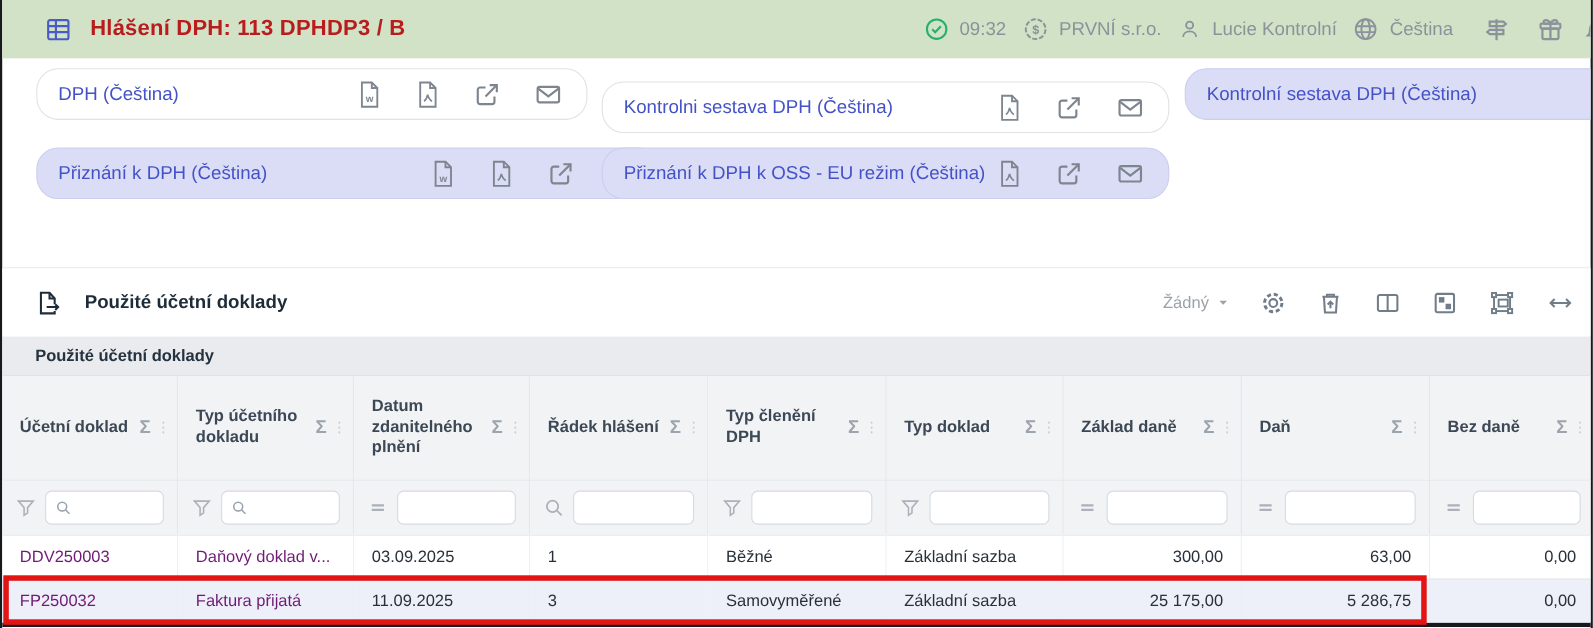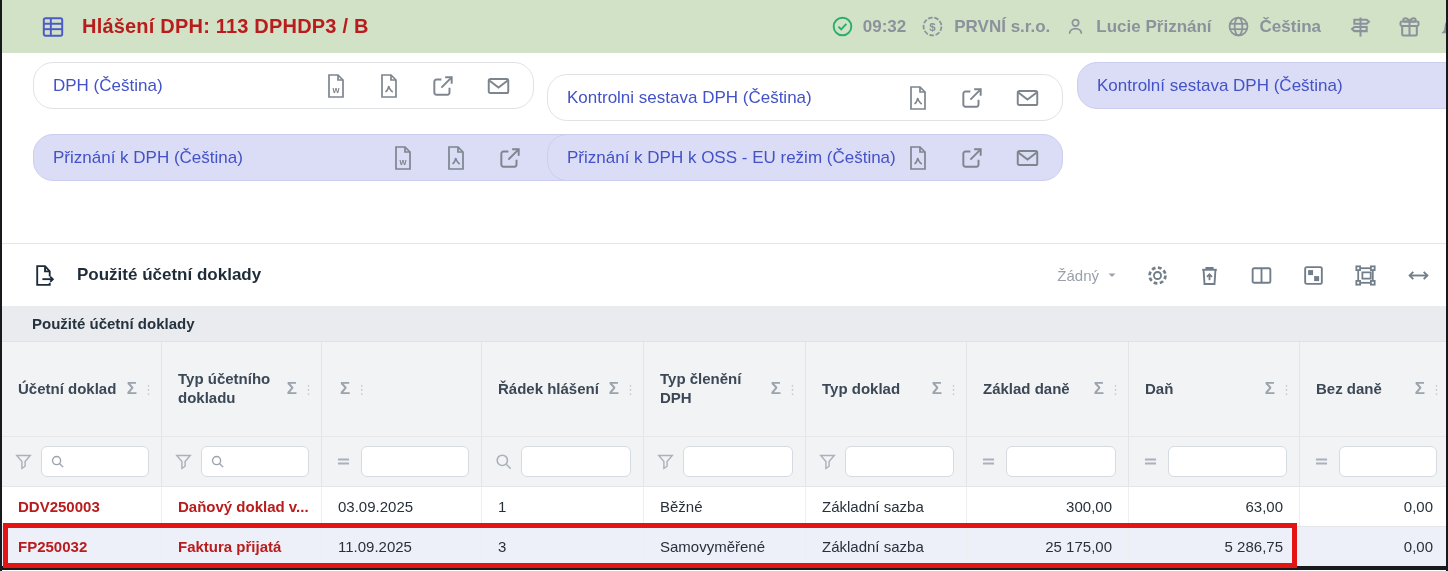--- a/index.html
+++ b/index.html
@@ -10,21 +10,21 @@
     border-left:2px solid #17191c; border-right:2px solid #17191c;
   }
   svg { display:block; }
 
   
   .appbar { position:absolute; left:0; top:0; width:1448px; height:53px;
     background:#d2e2c7; display:flex; align-items:center; }
   .appbar-title-wrap { display:flex; align-items:center; gap:16px; padding-left:38px; }
   .appbar-title { font-size:20px; font-weight:700; color:#b91c1c; letter-spacing:.2px; }
   .appbar-right { position:absolute; right:0; top:0; height:53px; display:flex; align-items:center; gap:14px; color:#8b929b; }
-  .appbar-right .txt { font-size:17px; font-weight:700; color:#8b929b; white-space:nowrap; }
+  .appbar-right .txt { font-size:17px; font-weight:400; color:#8b929b; white-space:nowrap; }
   .appbar-right .grp { display:flex; align-items:center; gap:9px; }
   .ok-icon { color:#27b06a; }
 
   
   .card { position:absolute; height:47px; border-radius:20px; display:flex; align-items:center;
     background:#ffffff; border:1px solid #e0e2e6; }
   .card.hl { background:#dbdcf5; border-color:#cccef0; }
   .card-label { flex:1; padding-left:19px; font-size:17px; color:#4352c7; white-space:nowrap; overflow:hidden; }
   .card-icons { display:flex; align-items:center; gap:29px; padding-right:21px; color:#7d858e; }
   .card-icons .ci { cursor:pointer; }
@@ -53,21 +53,21 @@
     height:50px; display:flex; align-items:center; gap:8px; padding:0 12px 0 12px; }
   .fop { color:#aab1bb; flex:0 0 auto; cursor:pointer; }
   .fin { flex:1; height:31px; background:#fff; border:1px solid #d6dae1; border-radius:6px;
     display:flex; align-items:center; padding:0 8px; gap:6px; min-width:0; }
   .fin input { border:none; outline:none; width:100%; font-size:14px; font-family:inherit; background:transparent; color:#2a333d; }
   .fin .mag { color:#9aa2ac; flex:0 0 auto; }
   .td { height:40px; display:flex; align-items:center; padding:0 16px; font-size:15px; color:#28313b;
     border-right:1px solid #eceef1; border-top:1px solid #e3e5e9; white-space:nowrap; overflow:hidden; background:#fff; }
   .row2 .td { background:#eef0f9; }
   .td.num { justify-content:flex-end; }
-  .td a { color:#b91c1c; text-decoration:none; cursor:pointer;font-weight:bold; }
+  .td a { color:#701a75; text-decoration:none; cursor:pointer; }
   .tbl-bottom { height:4px; background:#17191c; }
 
   
   .red-rect { position:absolute; left:1px; top:523px; width:1294px; height:45px;
     border:5px solid #e21414; z-index:6; pointer-events:none; }
 </style>
 </head>
 <body>
 
 <div class="appbar">
@@ -101,21 +101,21 @@
       </span>
       <span class="txt">PRVNÍ s.r.o.</span>
     </span>
     <span class="grp">
       <span>
         <svg width="23" height="23" viewBox="0 0 24 24" fill="none" stroke="currentColor" stroke-width="1.8">
           <circle cx="12" cy="8.2" r="3.3"></circle>
             <path d="M5.8 19.5c0-3.4 2.8-5.4 6.2-5.4s6.2 2 6.2 5.4"></path>
         </svg>
       </span>
-      <span class="txt">Lucie Přiznání</span>
+      <span class="txt">Lucie Kontrolní</span>
     </span>
     <span class="grp">
       <span>
         <svg width="25" height="25" viewBox="0 0 24 24" fill="none" stroke="currentColor" stroke-width="1.7">
           <circle cx="12" cy="12" r="8.6"></circle>
             <ellipse cx="12" cy="12" rx="3.7" ry="8.6"></ellipse>
           <line x1="3.6" y1="9.4" x2="20.4" y2="9.4"></line>
             <line x1="3.6" y1="14.6" x2="20.4" y2="14.6"></line>
         </svg>
       </span>
@@ -343,20 +343,21 @@
         <span class="th-label">Účetní doklad</span>
         <span class="th-sigma">Σ</span>
         <span class="th-menu">⋮</span>
       </div>
     <div class="th">
         <span class="th-label">Typ účetního dokladu</span>
         <span class="th-sigma">Σ</span>
         <span class="th-menu">⋮</span>
       </div>
     <div class="th">
+        <span class="th-label">Datum zdanitelného plnění</span>
         <span class="th-sigma">Σ</span>
         <span class="th-menu">⋮</span>
       </div>
     <div class="th">
         <span class="th-label">Řádek hlášení</span>
         <span class="th-sigma">Σ</span>
         <span class="th-menu">⋮</span>
       </div>
     <div class="th">
         <span class="th-label">Typ členění DPH</span>

